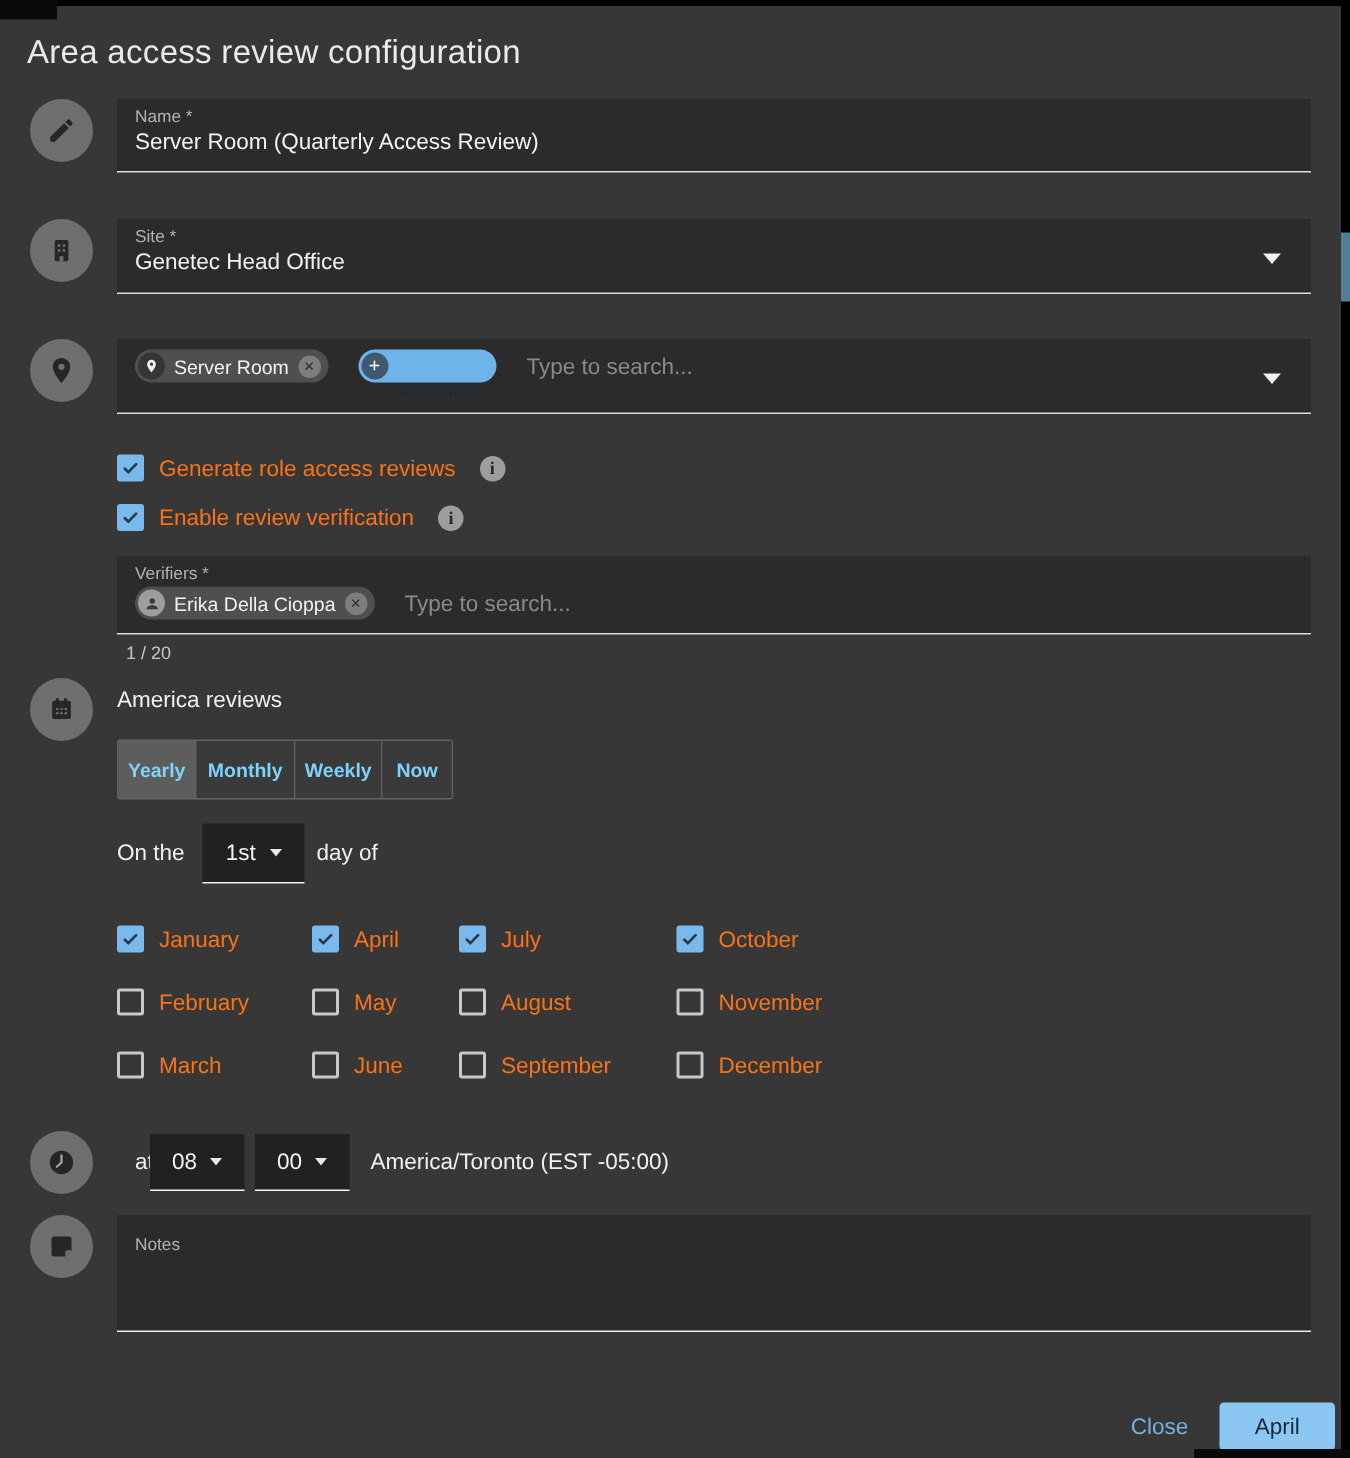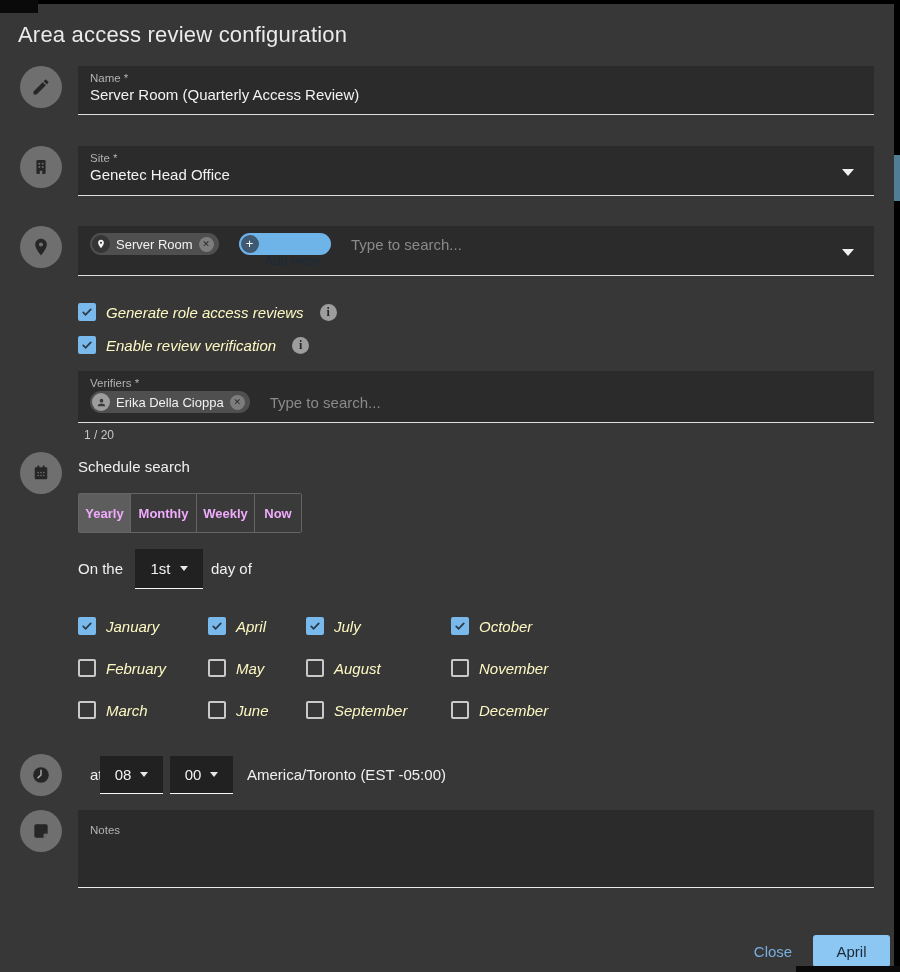--- a/index.html
+++ b/index.html
@@ -30,28 +30,28 @@
   .chip.add .ctext{color:#1c2b3a;font-weight:400;margin-top:32px;}
   .plus{color:#fff;font-size:13px;line-height:1;margin-top:-1px;}
   .srch{flex:1 1 auto;min-width:60px;}
   .caret-big{position:absolute;right:20px;top:50%;margin-top:-2px;width:0;height:0;border-left:6px solid transparent;border-right:6px solid transparent;border-top:7px solid #f0f0f0;}
 
   .check-row{position:absolute;left:78px;display:flex;align-items:center;gap:10px;height:18px;}
   .cb{width:18px;height:18px;box-sizing:border-box;border:2px solid #c9c9c9;border-radius:2px;background:transparent;display:inline-flex;align-items:center;justify-content:center;flex:0 0 auto;cursor:pointer;}
   .checked .cb{background:#79b9ec;border-color:#79b9ec;}
   .cb svg{visibility:hidden;}
   .checked .cb svg{visibility:visible;}
-  .cb-label{font-size:15px;color:#fef9c3;white-space:nowrap;font-style:italic;}
+  .cb-label{font-size:15px;color:#f97316;white-space:nowrap;}
   .info{width:17px;height:17px;border-radius:50%;background:#9d9d9d;color:#262626;font:700 12px "Liberation Serif",serif;display:inline-flex;align-items:center;justify-content:center;margin-left:6px;cursor:pointer;}
 
   .counter{position:absolute;left:84px;top:424px;font-size:12px;color:#c7c7c7;text-align:center;}
   .heading{position:absolute;left:78px;top:454px;font-size:15px;color:#f0f0f0;}
 
   .tabs{position:absolute;left:78px;top:489px;height:40px;display:flex;border:1px solid #646464;box-sizing:border-box;border-radius:2px;}
-  .tab{height:100%;box-sizing:border-box;display:flex;align-items:center;justify-content:center;font-size:13px;font-weight:700;color:#f0abfc;background:#3a3a3a;border-right:1px solid #646464;cursor:pointer;}
+  .tab{height:100%;box-sizing:border-box;display:flex;align-items:center;justify-content:center;font-size:13px;font-weight:700;color:#7dd3fc;background:#3a3a3a;border-right:1px solid #646464;cursor:pointer;}
   .tab:last-child{border-right:none;}
   .tab.selected{background:#5d5d5d;}
 
   .inline-label{position:absolute;font-size:15px;color:#f0f0f0;}
   .mini-select{position:absolute;background:#212121;border-bottom:1px solid #f5f5f5;box-sizing:border-box;display:flex;align-items:center;justify-content:center;gap:9px;cursor:pointer;}
   .mini-select .val{font-size:15px;color:#f2f2f2;}
   .caret-sm{width:0;height:0;border-left:4.5px solid transparent;border-right:4.5px solid transparent;border-top:5.5px solid #e8e8e8;}
 
   .month-cell{position:absolute;display:flex;align-items:center;gap:10px;height:18px;}
 
@@ -177,21 +177,21 @@
               </svg>
             </span>
           <span class="ctext">Erika Della Cioppa</span>
           <span class="x">✕</span>
         </span>
         <input class="srch" type="text" placeholder="Type to search..." style="">
       </div>
     </div>
     <div class="counter">1 / 20</div>
 
-    <div class="heading">Schedule search</div>
+    <div class="heading">America reviews</div>
     <div class="tabs">
       <div class="tab selected" style="width:52px;">Yearly</div>
       <div class="tab" style="width:66px;">Monthly</div>
       <div class="tab" style="width:58px;">Weekly</div>
       <div class="tab" style="width:46px;">Now</div>
     </div>
 
     <div class="inline-label" style="left:78px;top:545px;line-height:40px;">On the</div>
     <div class="mini-select" style="left:135px;top:545px;width:68px;height:40px;">
       <span class="val">1st</span>

